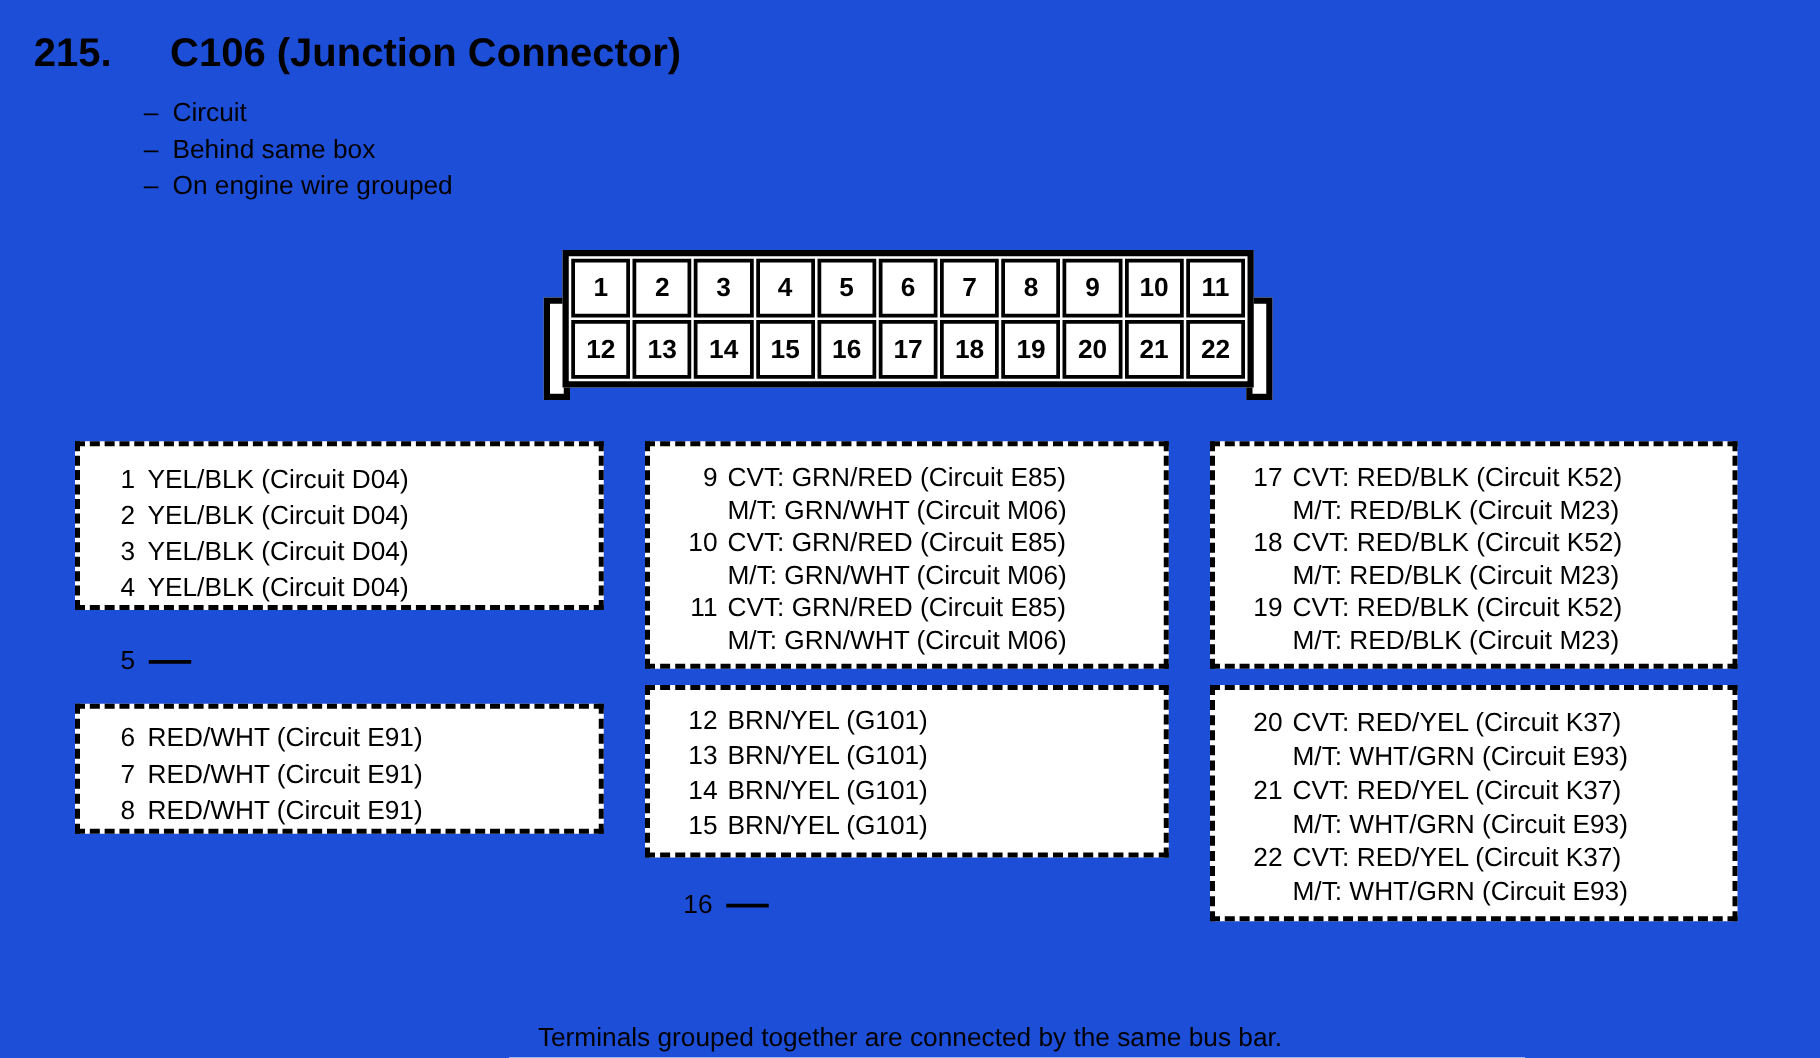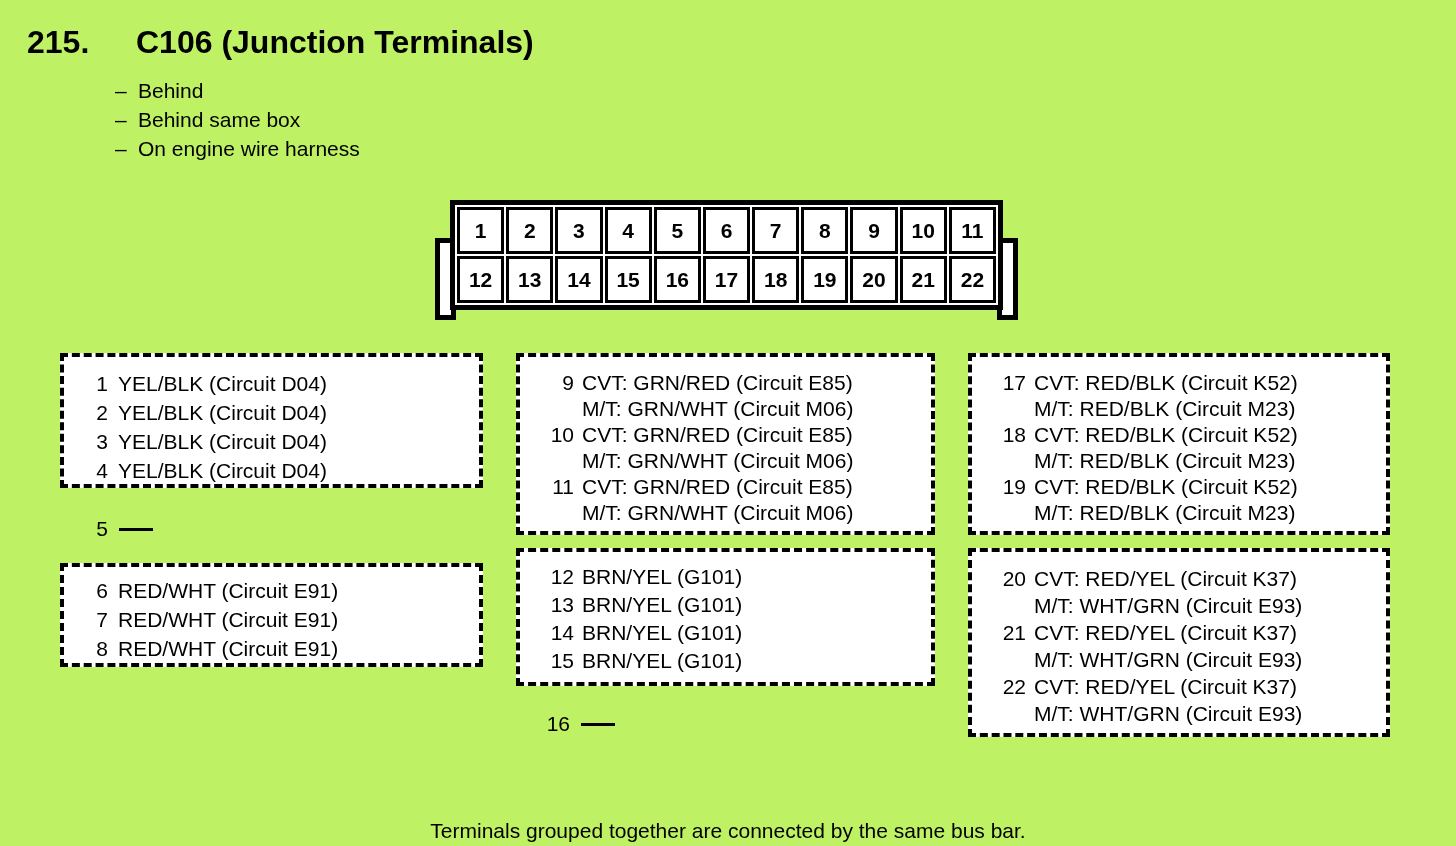--- a/index.html
+++ b/index.html
@@ -1,20 +1,20 @@
 <!DOCTYPE html>
 <html><head>
 <meta charset="utf-8">
 <style>
   html, body { margin: 0; padding: 0; background: #fff; }
   .page {
     position: relative;
     width: 1456px;
     height: 846px;
-    background: #bef264;
+    background: #1d4ed8;
     color: #000000;
     font-family: "Liberation Sans", sans-serif;
     overflow: hidden;
   }
 
   
   .title-row {
     position: absolute;
     left: 27px;
     top: 24px;
@@ -139,35 +139,35 @@
     margin-top: 32px;
   }
 </style>
 </head>
 <body>
 
 <div class="page">
 
   <div class="title-row">
     <span class="title-number">215.</span>
-    <span class="title-text">C106 (Junction Terminals)</span>
+    <span class="title-text">C106 (Junction Connector)</span>
   </div>
 
   <div class="notes">
     <div class="note-row">
       <span class="note-dash">–</span>
-      <span>Behind</span>
+      <span>Circuit</span>
     </div>
     <div class="note-row">
       <span class="note-dash">–</span>
       <span>Behind same box</span>
     </div>
     <div class="note-row">
       <span class="note-dash">–</span>
-      <span>On engine wire harness</span>
+      <span>On engine wire grouped</span>
     </div>
   </div>
 
   <div class="connector">
     <div class="connector-tab left"></div>
     <div class="connector-tab right"></div>
     <div class="connector-body">
         <div class="pin-cell">1</div>
         <div class="pin-cell">2</div>
         <div class="pin-cell">3</div>

